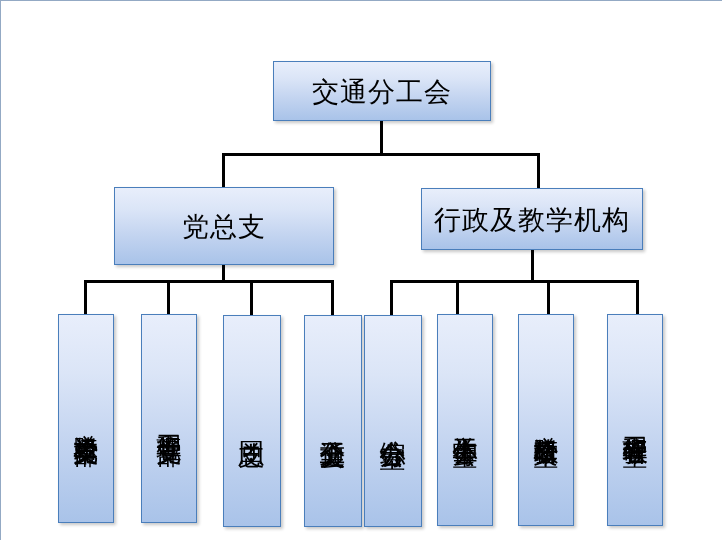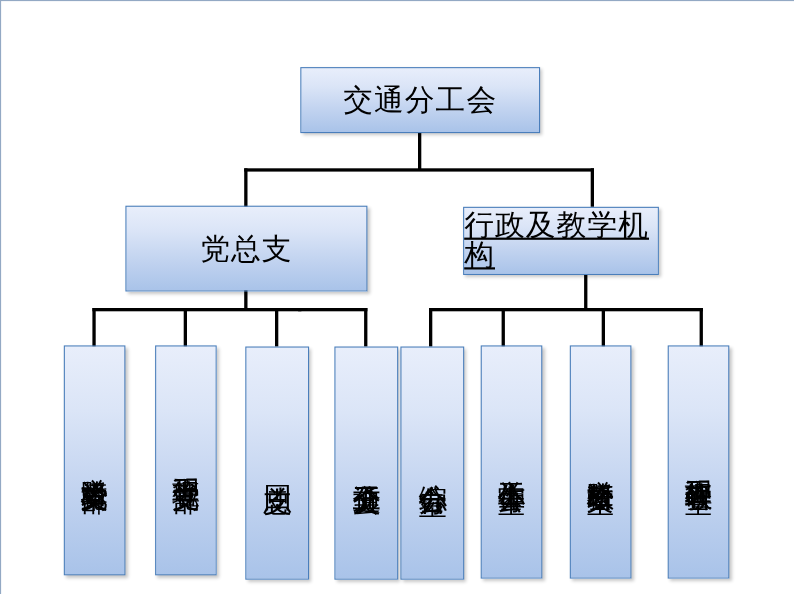--- a/index.html
+++ b/index.html
@@ -84,21 +84,21 @@
   <div class="conn" style="left:635px; top:279px; width:3px; height:35px;"></div>
 
   <div class="node horiz" style="left:272px; top:60px; width:218px; height:60px;">
     <span class="txt">交通分工会</span>
   </div>
 
   <div class="node horiz" style="left:113px; top:186px; width:220px; height:78px;">
     <span class="txt">党总支</span>
   </div>
 
-  <div class="node horiz" style="left:420px; top:187px; width:178px; height:62px;text-decoration:underline;">
+  <div class="node horiz" style="left:420px; top:187px; width:222px; height:62px;">
     <span class="txt">行政及教学机构</span>
   </div>
 
   <div class="node vert" style="left:57px; top:313px; width:56px; height:209px; font-size:25px;">
     <span class="txt">道路桥梁党支部</span>
   </div>
 
   <div class="node vert" style="left:140px; top:313px; width:56px; height:209px; font-size:25px;">
     <span class="txt">工程管理党支部</span>
   </div>

